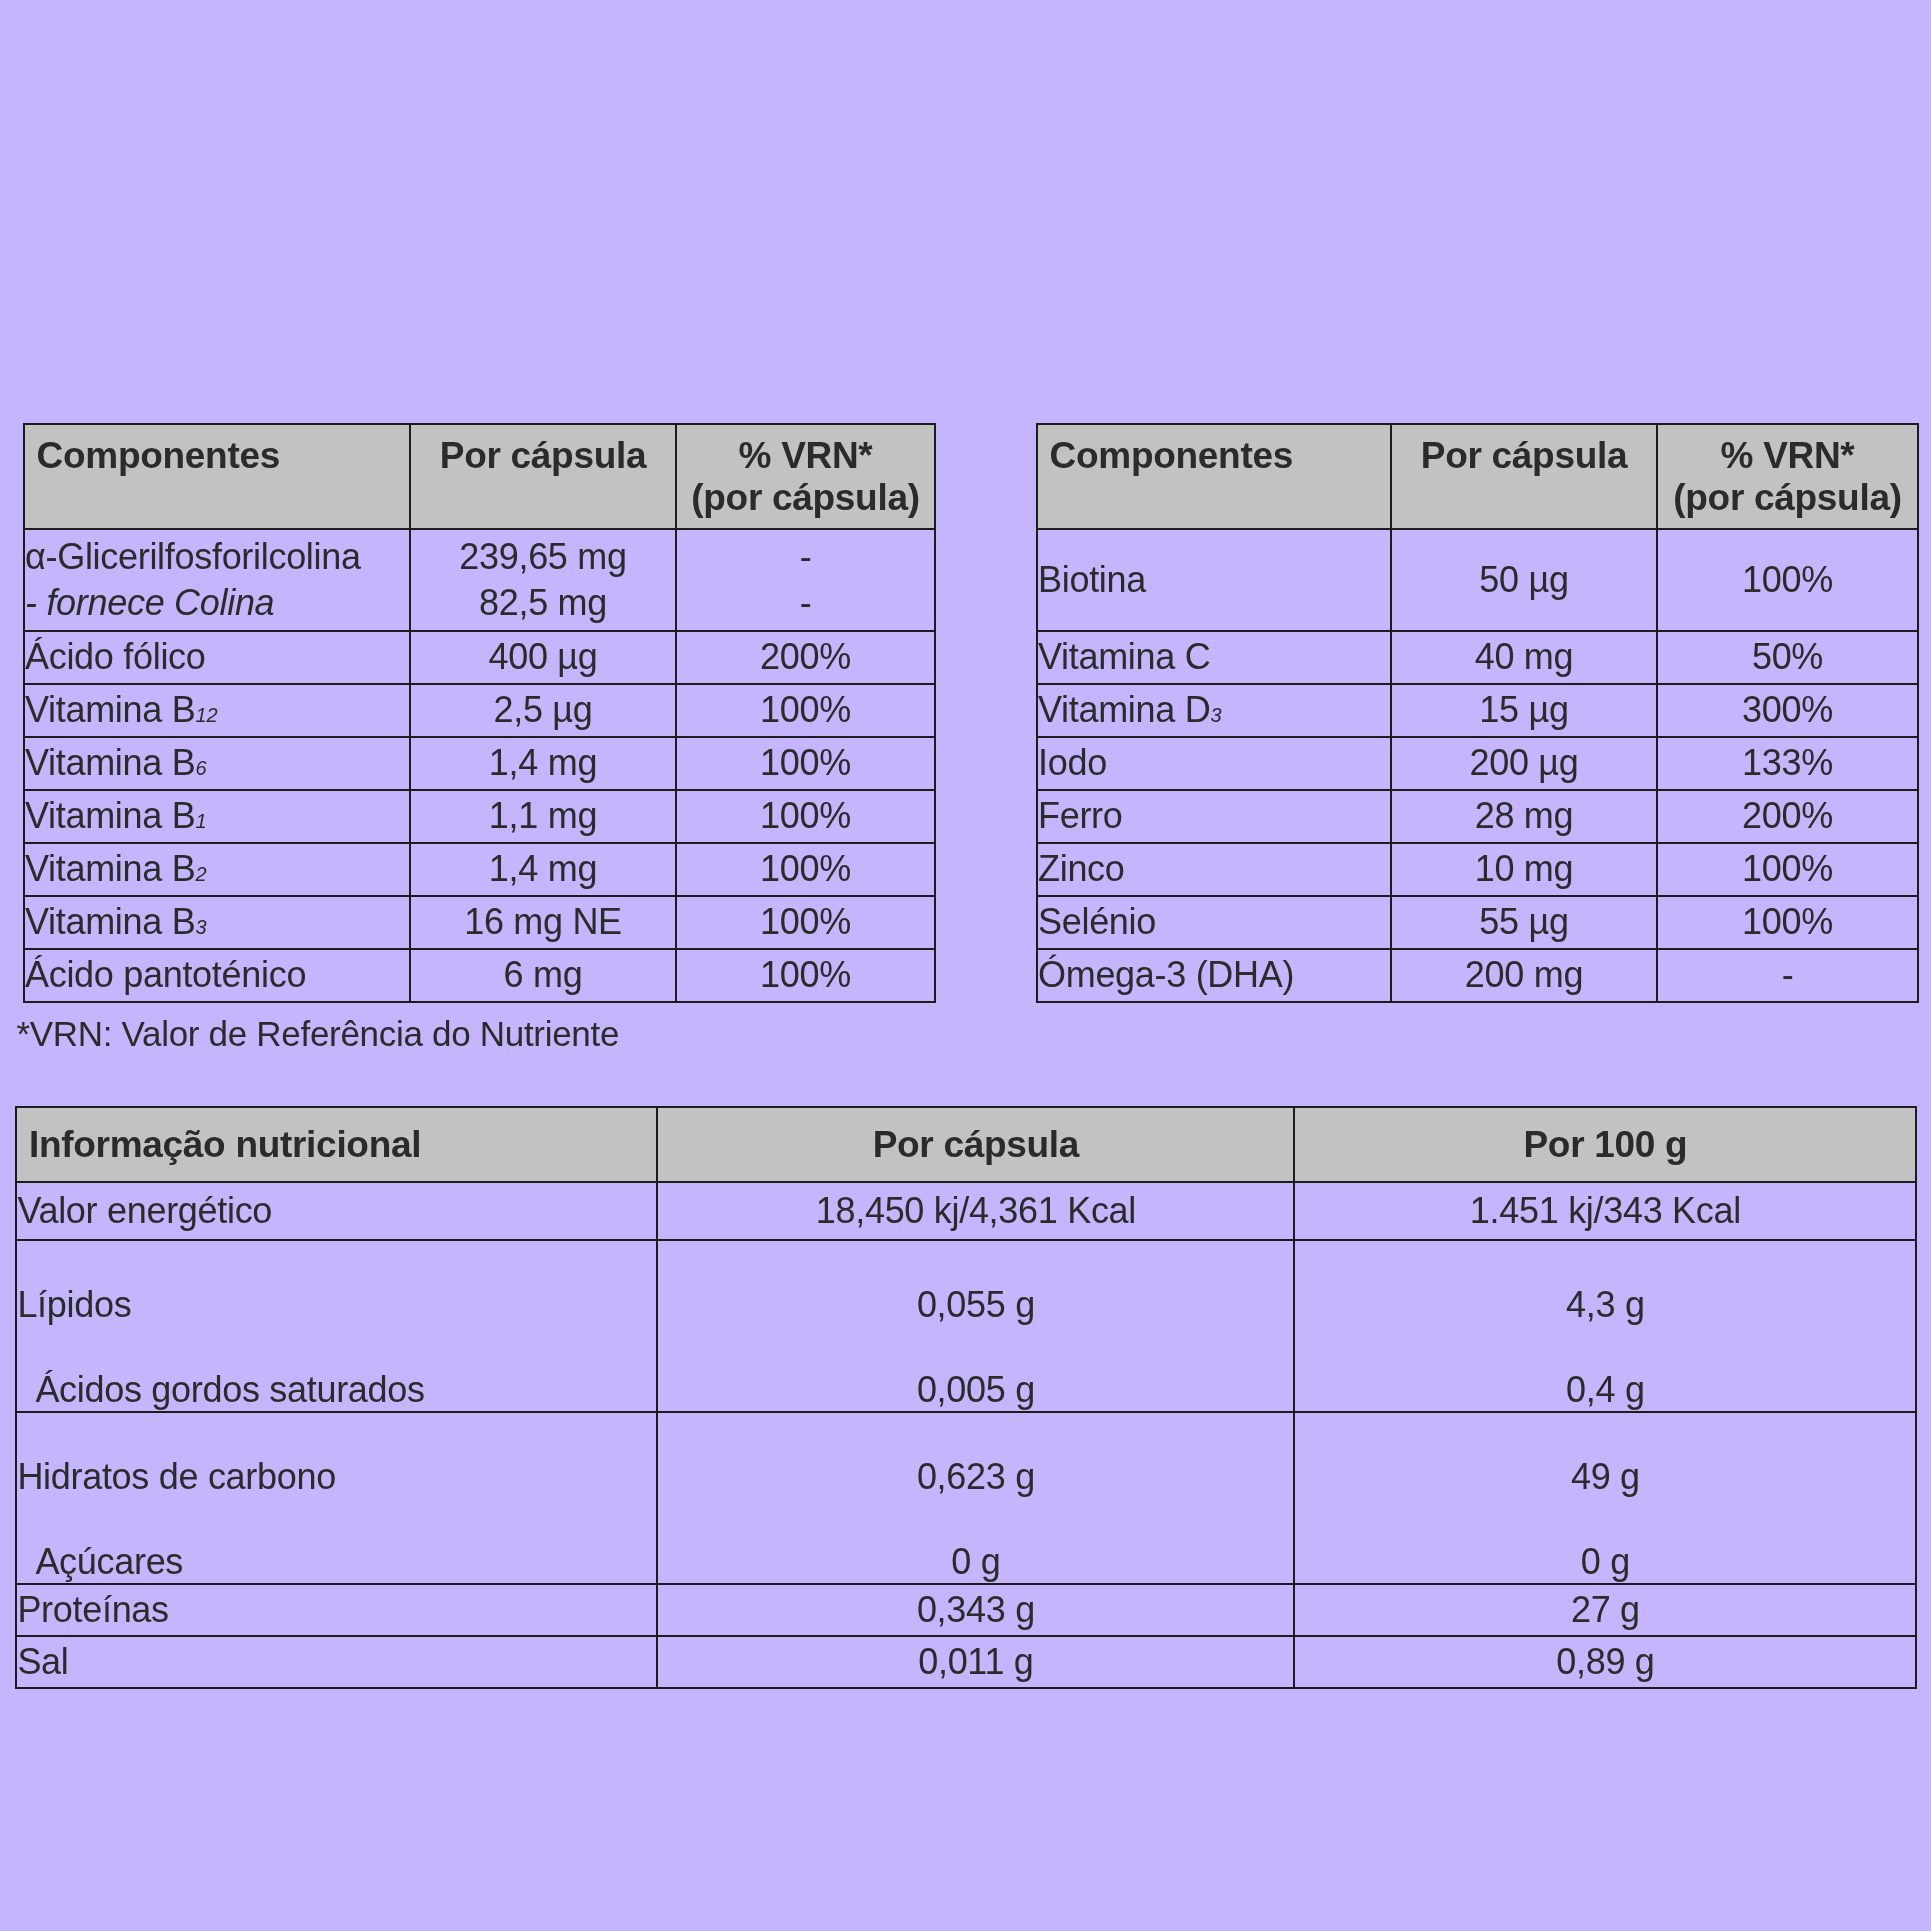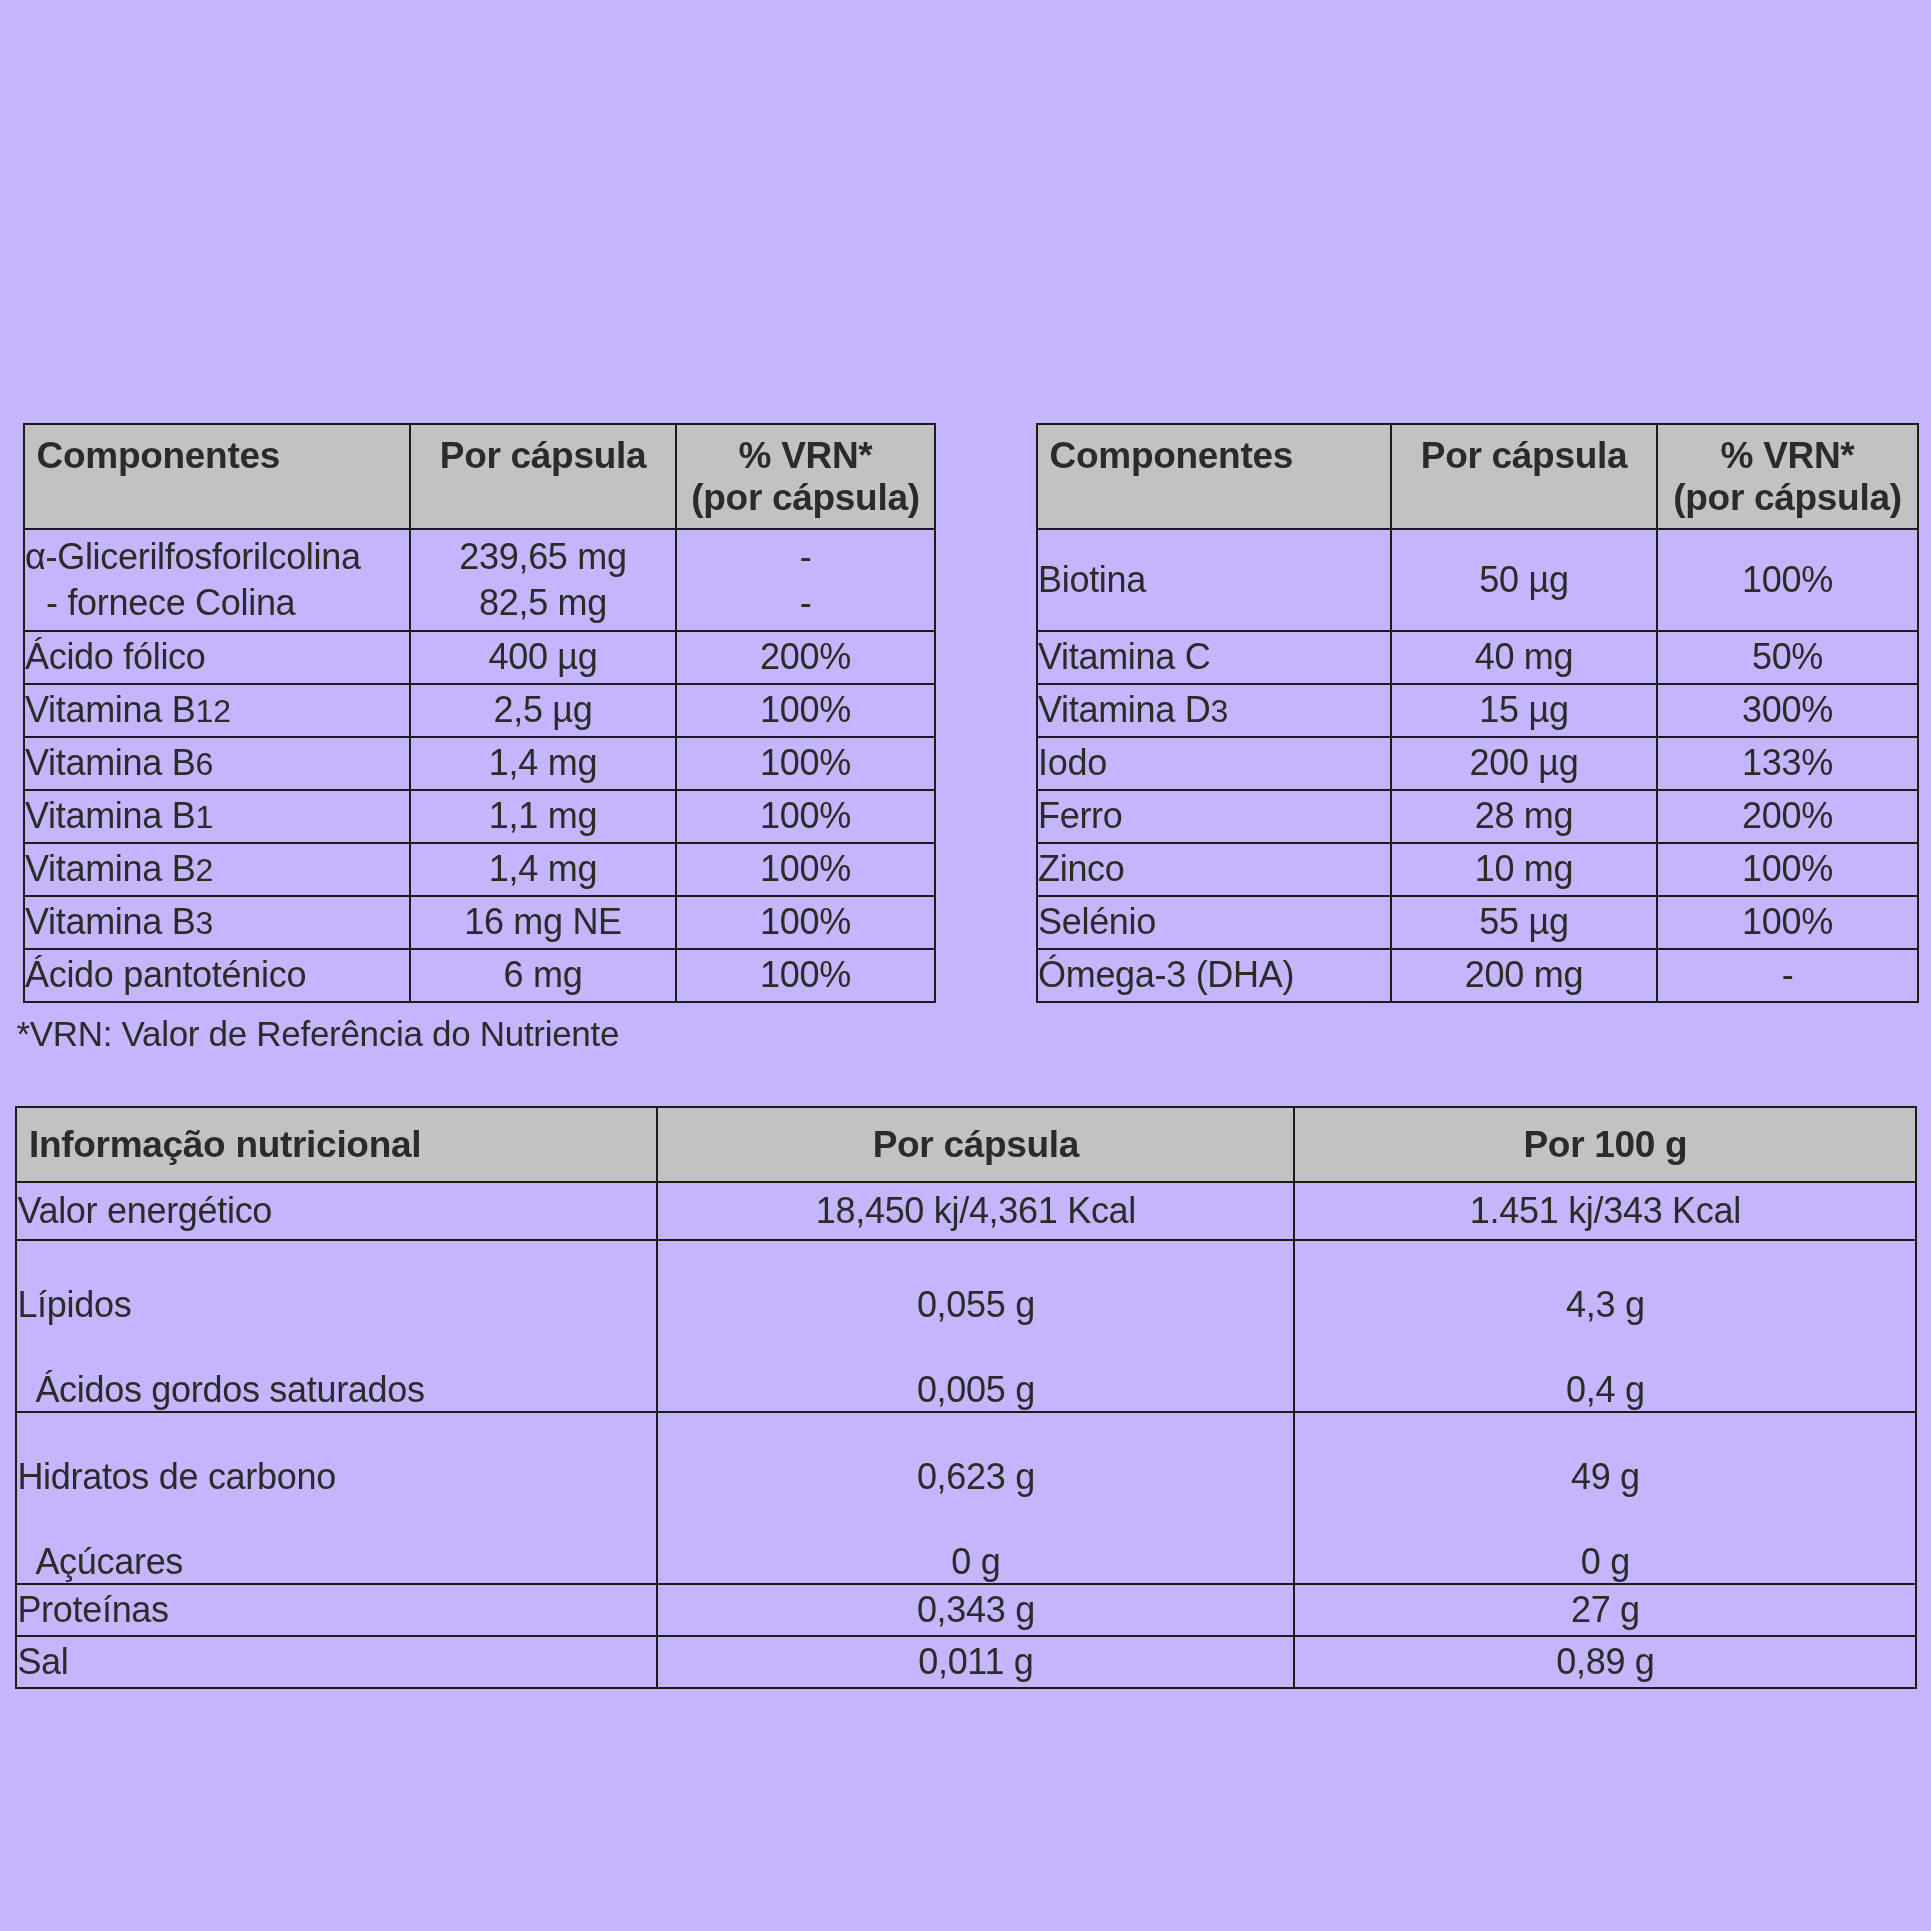--- a/index.html
+++ b/index.html
@@ -38,22 +38,22 @@
     vertical-align:top;
     padding-top:9.7px;
     height:93px;
   }
   .comp td{height:51px;}
   .comp tr.tall td{height:100px;vertical-align:middle;}
   .tall .ln{line-height:46px;}
   .c1{text-align:left;padding-left:11.6px;}
   th.c1{padding-left:11.6px;}
   .c2,.c3{text-align:center;}
-  .indent1{padding-left:21px;}
-  sub.sb{font-size:32px;letter-spacing:0;vertical-align:baseline;line-height:0;}
+  .indent1{font-style:italic;}
+  sub.sb{font-size:20px;letter-spacing:0;vertical-align:baseline;line-height:0;font-style:italic;}
   
   .nt thead th{
     background:var(--hdr);
     font-weight:bold;
     font-size:37px;
     vertical-align:middle;
     height:73px;
   }
   .nt td{height:50px;}
   .nt tr.r-energy td{height:56px;}

